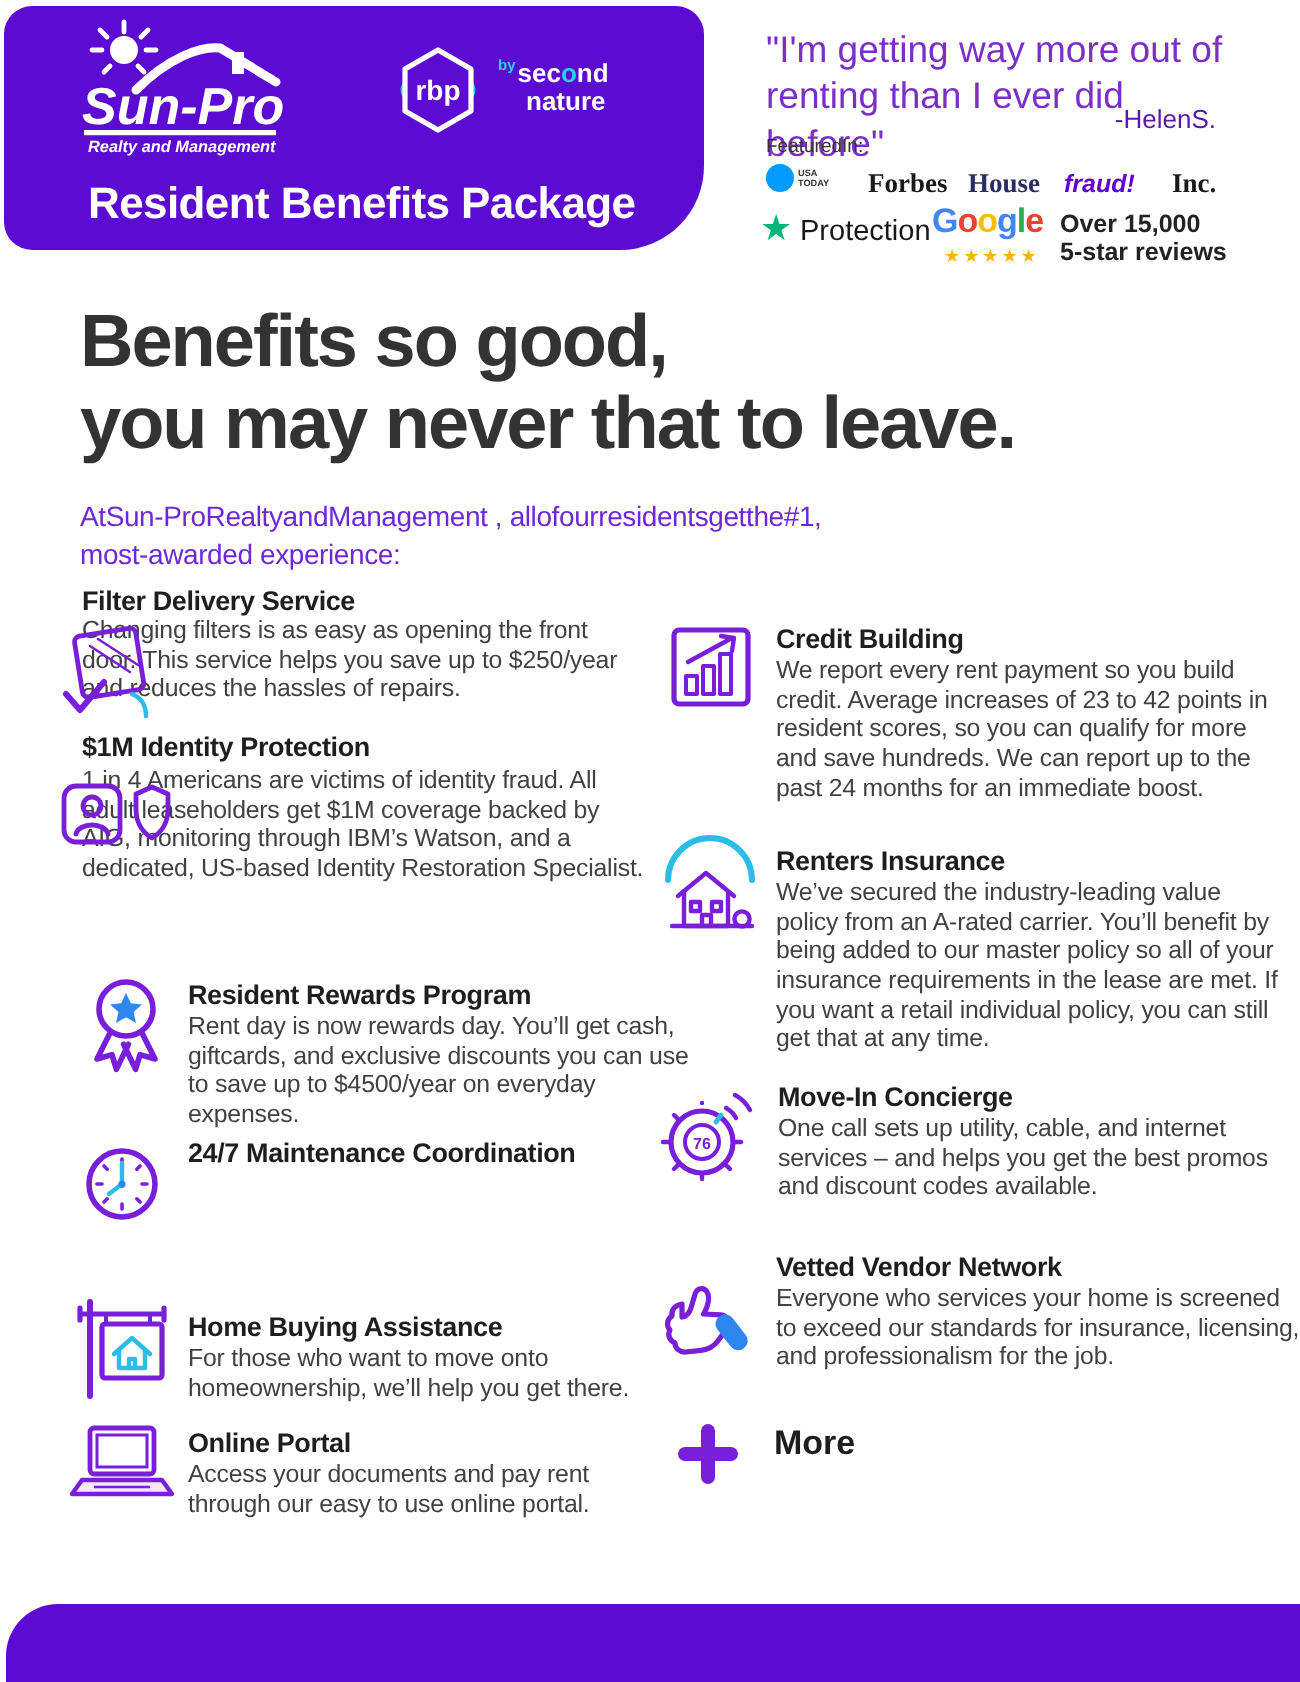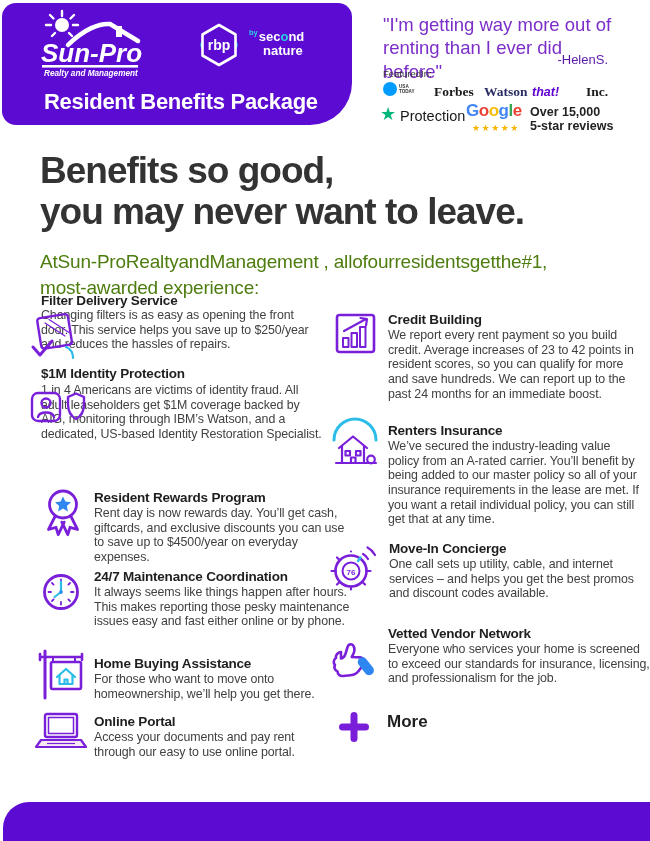--- a/index.html
+++ b/index.html
@@ -36,21 +36,21 @@
   
   .tp-star { left:380px; top:103px; font-size:18px; color:#00b67a; }
   .tp-name { left:400px; top:108px; font-size:14.5px; color:#191919; font-weight:500; }
   .google-word { left:466px; top:101px; font-size:17px; font-weight:700; letter-spacing:-0.5px; }
   .g-b { color:#4285f4; } .g-r { color:#ea4335; } .g-y { color:#fbbc05; } .g-g { color:#34a853; }
   .google-stars { left:472px; top:123px; font-size:9px; color:#f8b400; letter-spacing:1.5px; }
   .review-summary { left:530px; top:105px; font-size:12.5px; font-weight:700; color:#222; line-height:1.15; }
 
   
   .headline { left:40px; top:150px; font-size:37px; font-weight:800; color:#333; line-height:1.12; letter-spacing:-1px; }
-  .subtitle { left:40px; top:249px; font-size:19px; color:#4d7c0f; line-height:1.37; letter-spacing:-0.2px; }
+  .subtitle { left:40px; top:249px; font-size:14px; color:#6d28d9; line-height:1.37; letter-spacing:-0.2px; }
 
   
   .b-title { font-weight:700; font-size:13.5px; color:#1e1e1e; letter-spacing:-0.2px; }
   .b-body  { font-size:12.4px; color:#414141; line-height:1.18; letter-spacing:-0.1px; }
   .icon { z-index:3; }
 
   
   .more-title { left:387px; top:712px; font-size:17px; font-weight:700; color:#1e1e1e; }
   .more-detail { left:387px; top:738px; font-size:13.5px; font-weight:700; color:#222; line-height:1.15; }
 
@@ -107,36 +107,36 @@
   <div class="abs featured-label">FeaturedIn:</div>
 
   <div class="abs usatoday">
     <div class="usatoday-circle"></div>
     <div class="usatoday-text">
       <div>USA</div>
       <div>TODAY</div>
     </div>
   </div>
   <div class="abs logo-serif forbes">Forbes</div>
-  <div class="abs logo-serif house">Watson</div>
-  <div class="abs yahoo">that!</div>
+  <div class="abs logo-serif house">House</div>
+  <div class="abs yahoo">fraud!</div>
   <div class="abs logo-serif inc">Inc.</div>
 
   <div class="abs tp-star">★</div>
   <div class="abs tp-name">Protection</div>
   <div class="abs google-word"><span class="g-b">G</span><span class="g-r">o</span><span class="g-y">o</span><span class="g-b">g</span><span class="g-g">l</span><span class="g-r">e</span></div>
   <div class="abs google-stars">★★★★★</div>
   <div class="abs review-summary">
     <div>Over 15,000</div>
     <div>5-star reviews</div>
   </div>
 
   <div class="abs headline">
     <div>Benefits so good,</div>
-    <div>you may never want to leave.</div>
+    <div>you may never that to leave.</div>
   </div>
   <div class="abs subtitle">
     <div>AtSun-ProRealtyandManagement , allofourresidentsgetthe#1,</div>
     <div>most-awarded experience:</div>
   </div>
 
   <div class="abs b-title" style="left:41px; top:293px;">Filter Delivery Service</div>
   <div class="abs b-body" style="left:41px; top:308px; width:270px;">Changing filters is as easy as opening the front door. This service helps you save up to $250/year and reduces the hassles of repairs.</div>
   <svg class="abs icon" style="left:26px; top:310px;" width="56" height="54" viewBox="0 0 56 54">
     <g stroke="#7a1fd9" stroke-width="2.4" fill="none" stroke-linecap="round" stroke-linejoin="round">
@@ -169,21 +169,20 @@
   <div class="abs b-title" style="left:94px; top:490px;">Resident Rewards Program</div>
   <div class="abs b-body" style="left:94px; top:506px; width:255px;">Rent day is now rewards day. You’ll get cash, giftcards, and exclusive discounts you can use to save up to $4500/year on everyday expenses.</div>
 
   <svg class="abs icon" style="left:41px; top:572px;" width="40" height="40" viewBox="0 0 40 40">
     <circle cx="20" cy="20" r="16.5" stroke="#7a1fd9" stroke-width="2.8" fill="none"></circle>
     <path d="M20 7.5 v2.5 M32.5 20 h-2.5 M20 32.5 v-2.5 M7.5 20 h2.5 M29 11 l-1.6 1.6 M29 29 l-1.6 -1.6 M11 29 l1.6 -1.6 M11 11 l1.6 1.6" stroke="#7a1fd9" stroke-width="1.8" stroke-linecap="round"></path>
     <path d="M20 21 V9.5 M20 20 l-6.5 5" stroke="#2bbce8" stroke-width="2.2" stroke-linecap="round" fill="none"></path>
     <circle cx="20" cy="20" r="1.8" fill="#2e86f0"></circle>
   </svg>
   <div class="abs b-title" style="left:94px; top:569px;">24/7 Maintenance Coordination</div>
-  <div class="abs b-body" style="left:94px; top:585px; width:258px;">It always seems like things happen after hours. This makes reporting those pesky maintenance issues easy and fast either online or by phone.</div>
 
   <svg class="abs icon" style="left:38px; top:648px;" width="48" height="54" viewBox="0 0 48 54">
     <g stroke="#7a1fd9" fill="none" stroke-linecap="round" stroke-linejoin="round">
       <path d="M7 3 V50" stroke-width="3"></path>
       <path d="M2 9 H44 M2 6 v6 M44 6 v6" stroke-width="2.6"></path>
       <path d="M15 9 v5 M37 9 v5" stroke-width="2"></path>
       <rect x="13" y="14" width="30" height="27" rx="1.5" stroke-width="2.6"></rect>
     </g>
     <g stroke="#2bbce8" stroke-width="2.2" fill="none" stroke-linecap="round" stroke-linejoin="round">
       <path d="M19 29 l9-8 9 8"></path>

